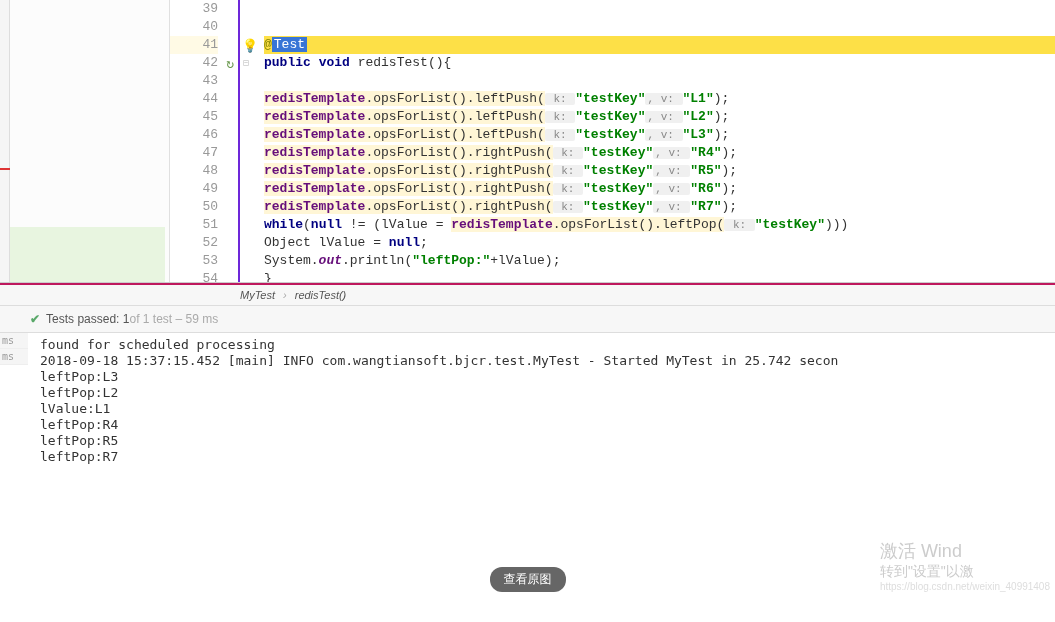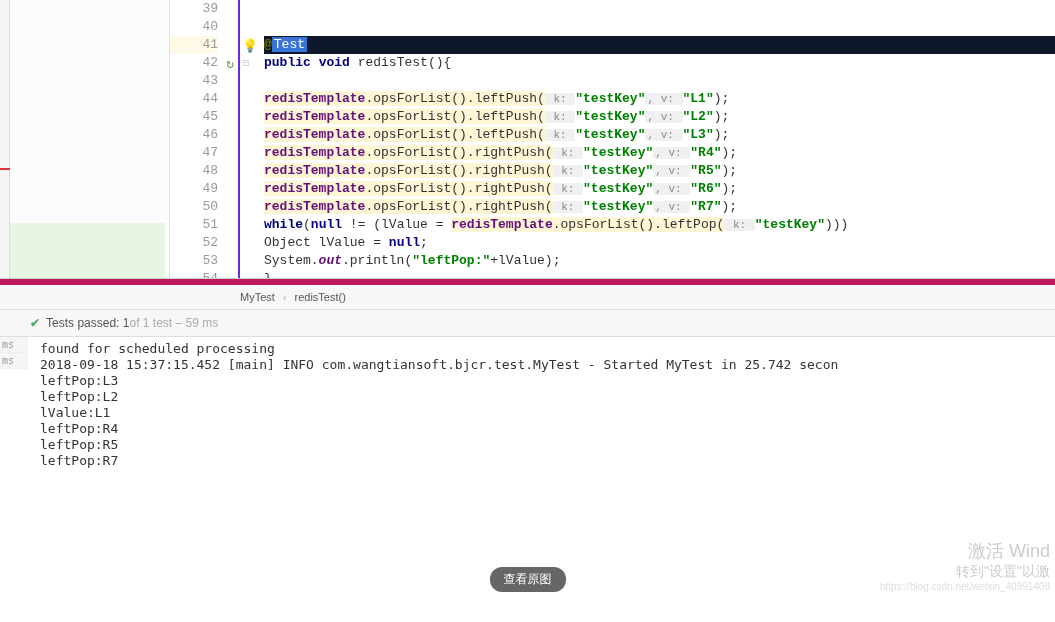--- a/index.html
+++ b/index.html
@@ -9,38 +9,38 @@
     .minimap { width: 10px; background: #f5f5f5; border-right: 1px solid #ddd; }
     .gutter { width: 70px; background: #fff; text-align: right; color: #999; padding-right: 20px; font-size: 13px; line-height: 18px; position: relative; border-right: 2px solid #6d28d9; }
     .gutter-line { height: 18px; position: relative; }
     .gutter-line.current { background: #fffae5; }
     .gutter-icon { position: absolute; right: -16px; top: 2px; }
     .bulb { color: #f9c74f; }
     .arrow { color: #6a994e; }
     .fold { color: #ccc; font-size: 10px; }
     .code-area { flex: 1; font-size: 13px; line-height: 18px; padding-left: 6px; overflow: hidden; white-space: nowrap; }
     .code-line { height: 18px; }
-    .code-line.current { background: #0f172a; }
+    .code-line.current { background: #fde047; }
     .kw { color: #000080; font-weight: bold; }
     .ann { color: #808000; }
     .ann-sel { background: #3875d6; color: #fff; padding: 0 2px; }
     .id { color: #660e7a; font-weight: bold; }
     .str { color: #008000; font-weight: bold; }
     .hint { color: #888; background: #f0f0f0; padding: 0 2px; border-radius: 2px; font-size: 11px; }
     .hl { background: #fff6d6; }
-    .breadcrumb { height: 30px; background: #f7f7f7; border-top: 6px solid #be185d; font-size: 11px; font-family: -apple-system, sans-serif; color: #555; padding: 4px 10px 4px 240px; display: flex; align-items: center; gap: 8px; }
+    .breadcrumb { height: 22px; background: #f7f7f7; border-top: 2px solid #be185d; font-size: 11px; font-family: -apple-system, sans-serif; color: #555; padding: 4px 10px 4px 240px; display: flex; align-items: center; gap: 8px; font-style: italic; }
     .breadcrumb-sep { color: #aaa; }
     .test-bar { height: 28px; background: #f7f7f7; border-top: 1px solid #ddd; border-bottom: 1px solid #ddd; display: flex; align-items: center; padding: 0 30px; font-family: -apple-system, sans-serif; font-size: 12px; color: #555; }
     .check-icon { color: #59a869; margin-right: 6px; font-weight: bold; }
     .test-count { color: #aaa; }
     .console { font-family: Menlo, Monaco, monospace; font-size: 13px; line-height: 16px; padding: 4px 10px 4px 40px; flex: 1; color: #333; position: relative; border-radius: 7px; }
     .ms-labels { position: absolute; left: 0; top: 0; width: 28px; font-size: 10px; color: #999; background: #f5f5f5; }
     .ms-label { height: 16px; padding: 0 2px; border-bottom: 1px solid #eee; }
     .console-line { height: 16px; white-space: nowrap; }
-    .watermark { position: absolute; right: 5px; bottom: 30px; color: #ccc; font-family: -apple-system, sans-serif; font-size: 14px; text-align: right; }
+    .watermark { position: absolute; right: 5px; bottom: 30px; color: #ccc; font-family: -apple-system, sans-serif; font-size: 14px; }
     .watermark-main { font-size: 18px; }
     .watermark-url { font-size: 10px; color: #ddd; }
     .view-orig { position: absolute; left: 50%; transform: translateX(-50%); bottom: 30px; background: #666; color: #fff; padding: 4px 14px; border-radius: 12px; font-family: -apple-system, sans-serif; font-size: 12px; }
     .red-mark { position: absolute; left: 0; top: 168px; width: 10px; height: 2px; background: #d33; }
     .left-blank { width: 160px; background: #fcfcfc; border-right: 1px solid #e0e0e0; }
     .left-green { position: absolute; left: 0; bottom: 0; width: 155px; height: 55px; background: #e8f5e0; }
     .editor-wrap { display: flex; flex: 1; position: relative; }
   </style>
 </head>
 <body>

